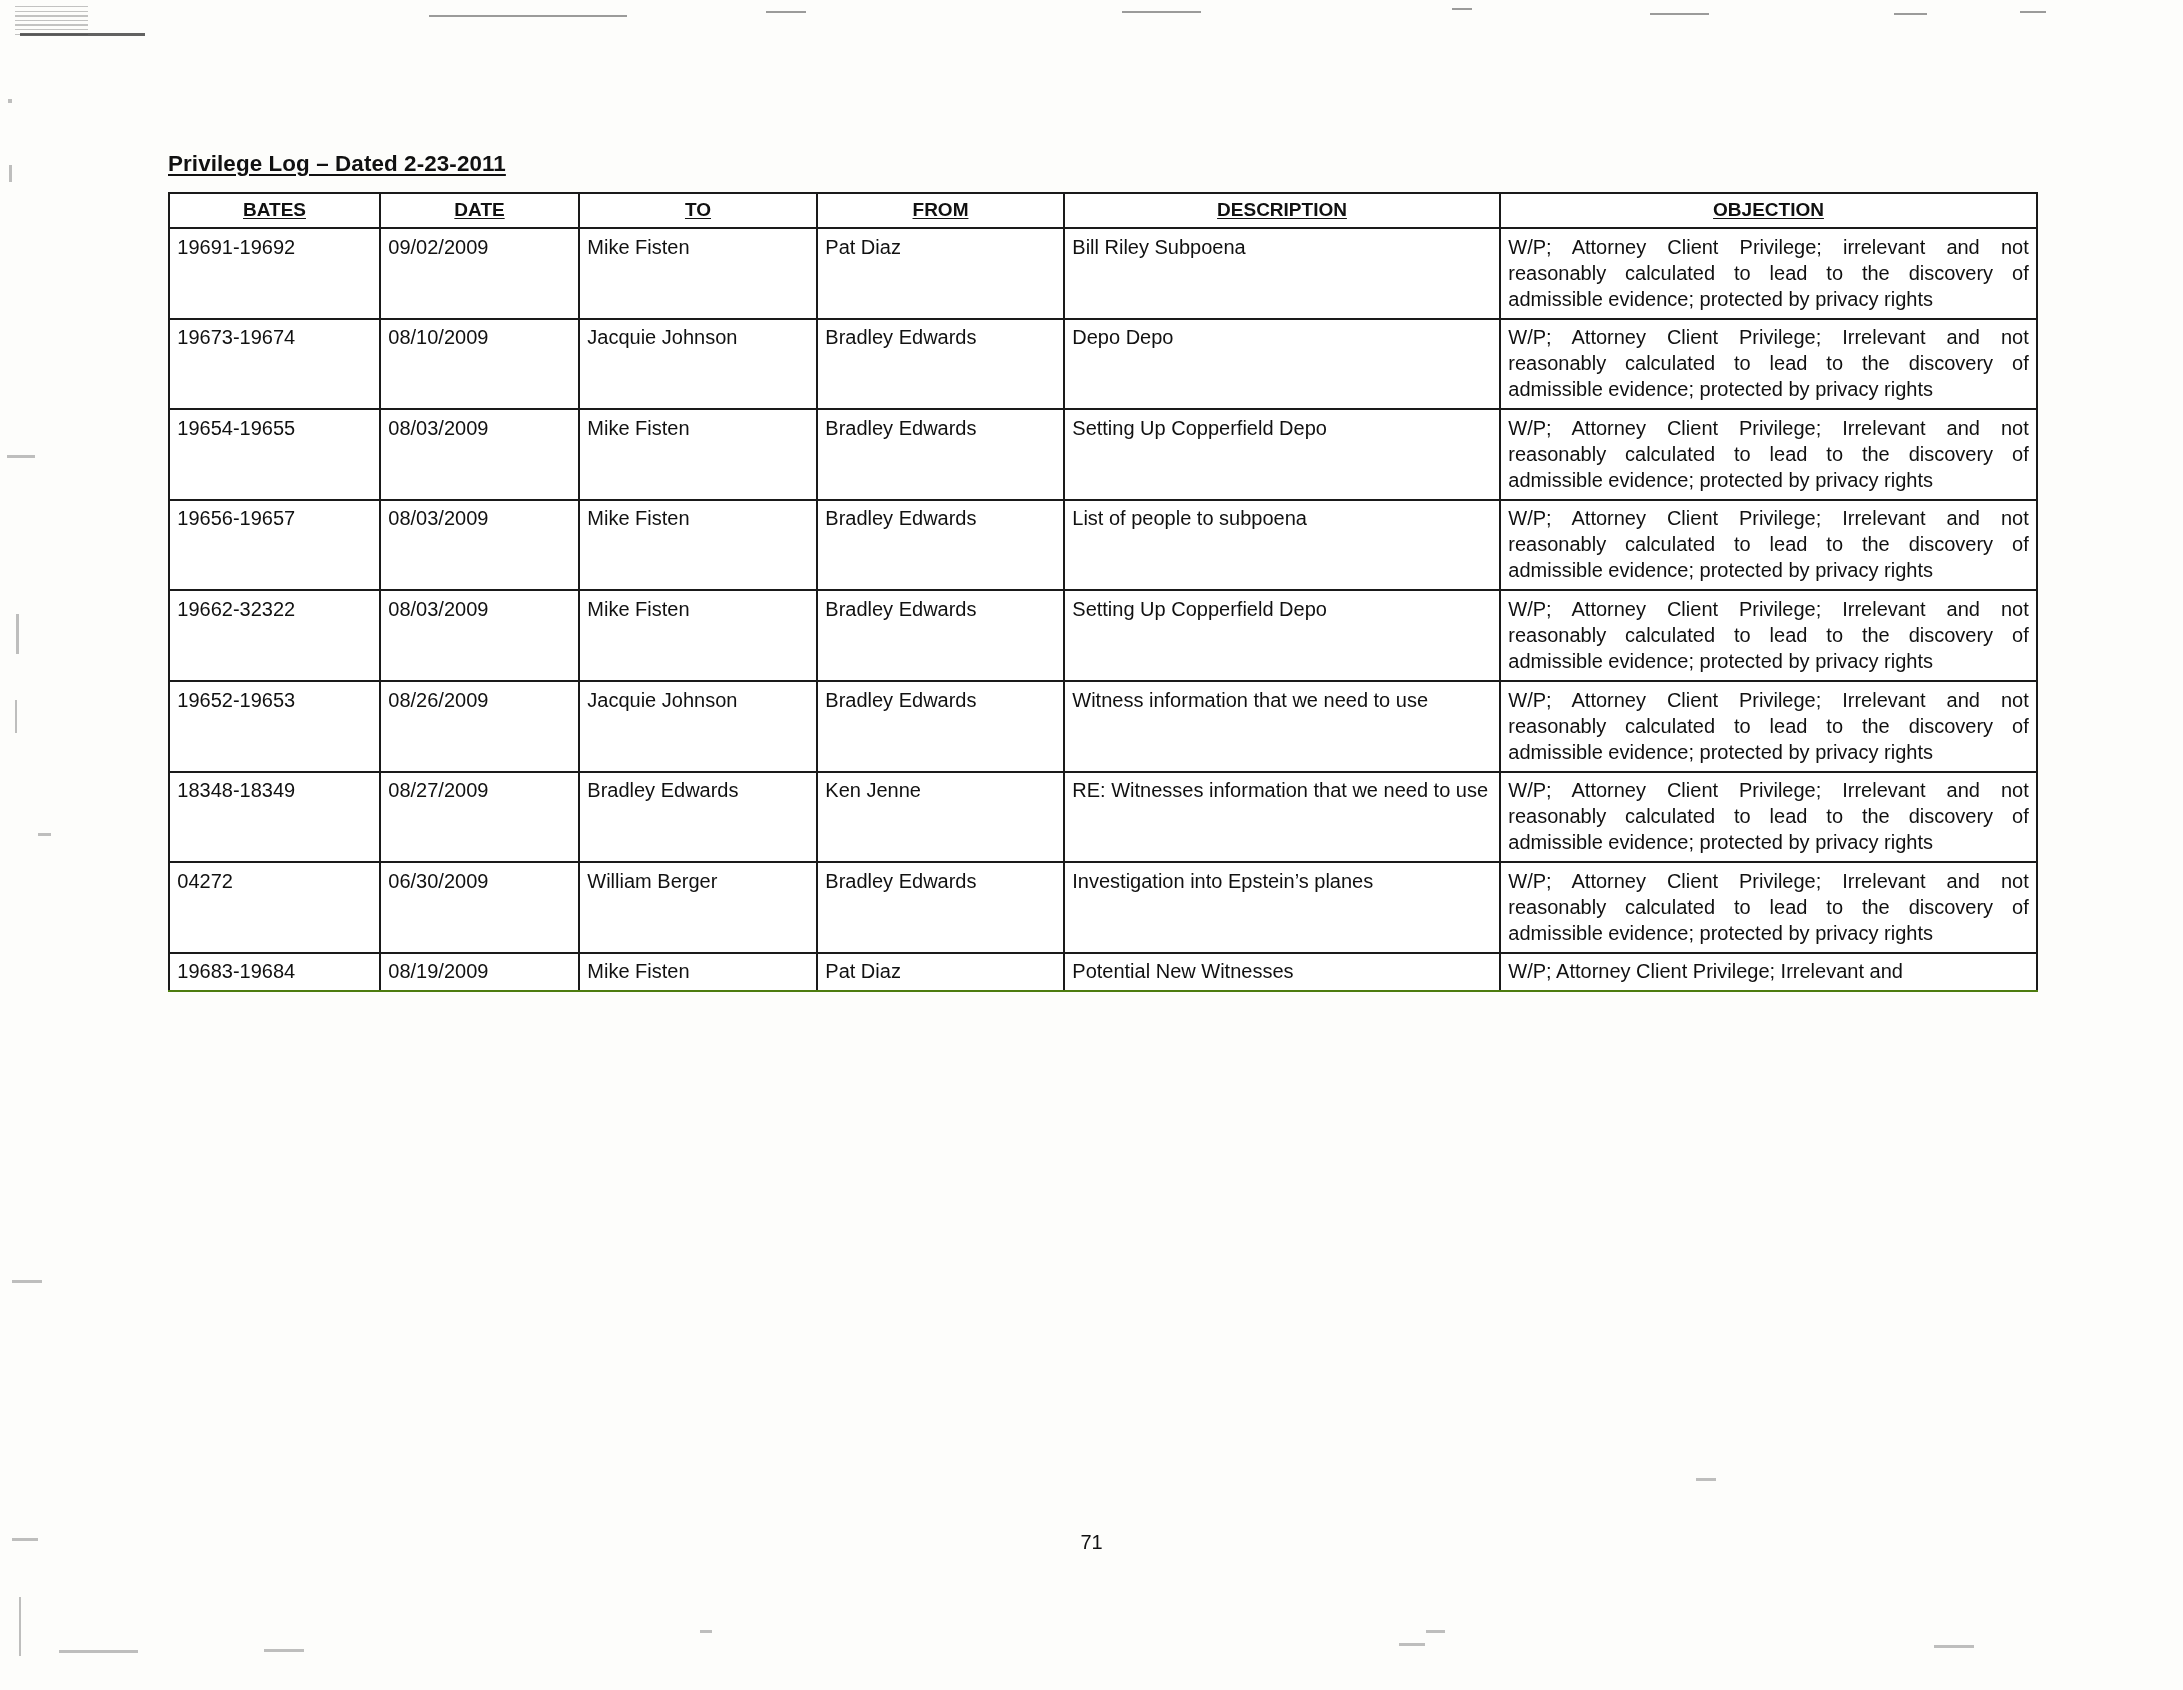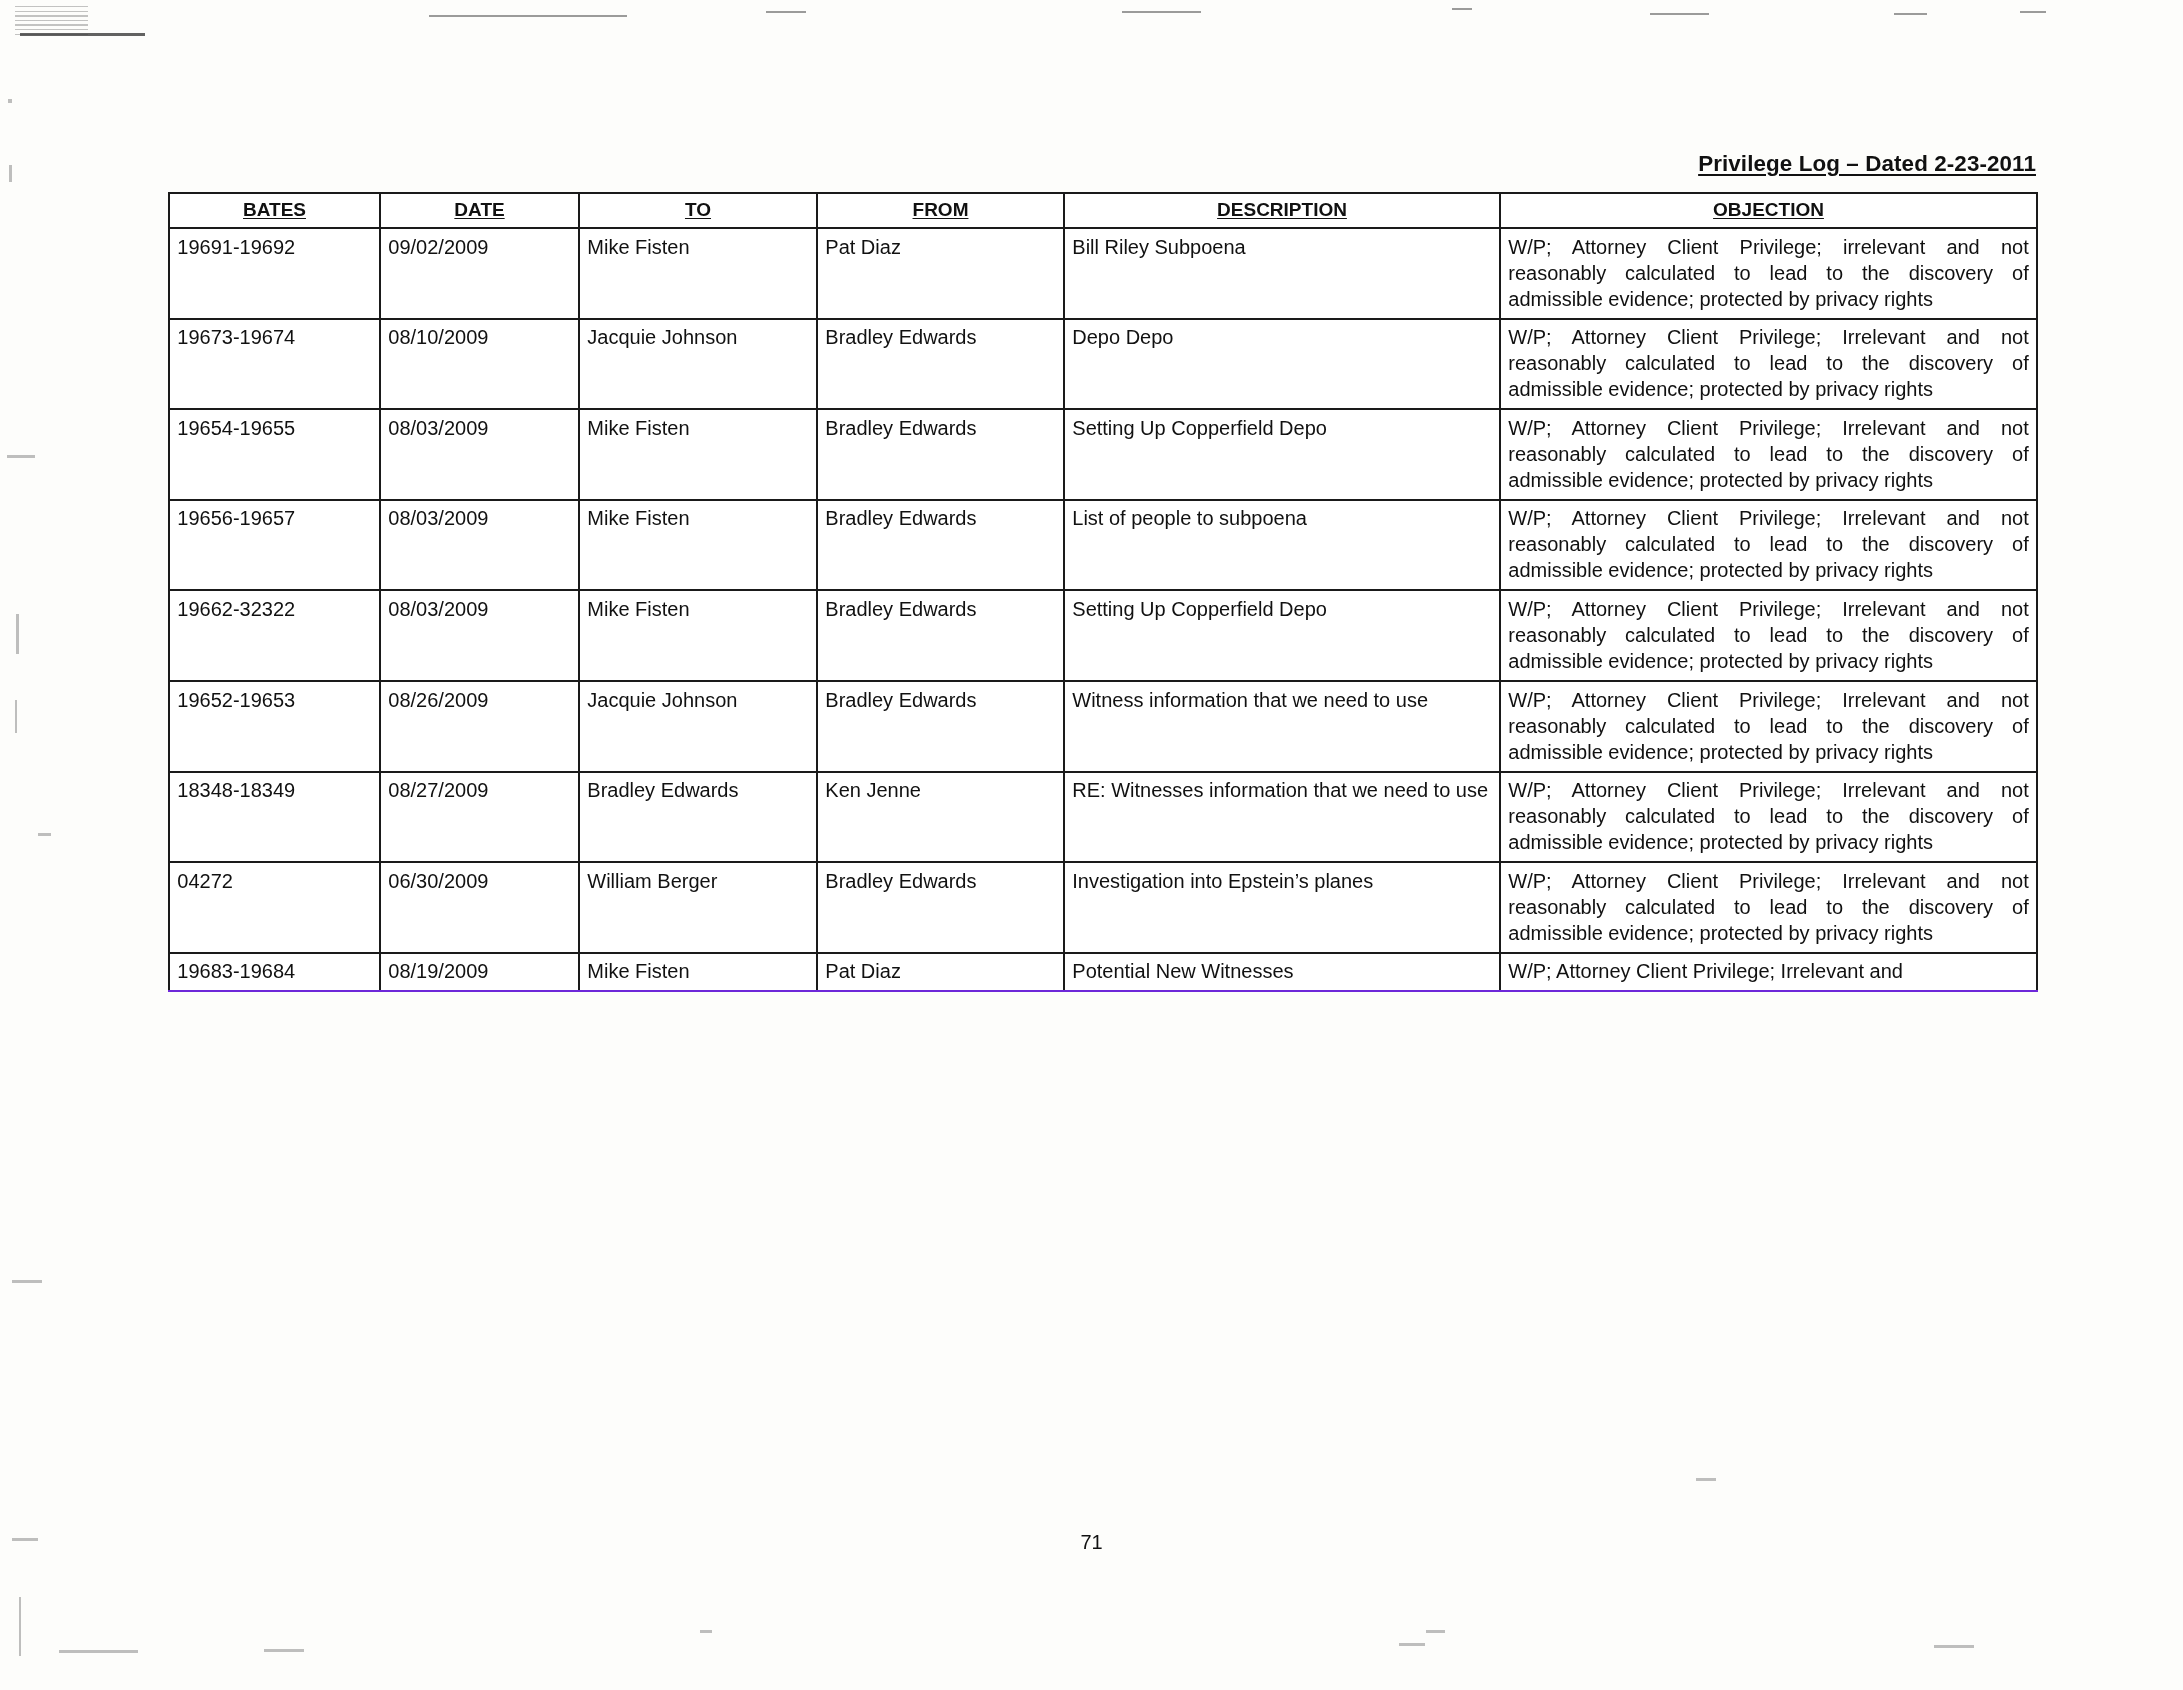--- a/index.html
+++ b/index.html
@@ -28,21 +28,21 @@
     background: #8a8a8a;
     opacity: .55;
   }
   .doc {
     position: absolute;
     left: 168px;
     top: 148px;
     width: 1868px;
   }
   .title-block {
-    text-align: right;
+    text-align: left;
     margin-bottom: 12px;
   }
   .title-line {
     font-size: 22.4px;
     font-weight: bold;
     letter-spacing: 0.1px;
     line-height: 1.42;
     display: inline-block;
     text-decoration: underline;
     text-underline-offset: 2.6px;
@@ -76,21 +76,21 @@
 
   td.desc-just, td.obj {
     text-align: justify;
     text-justify: inter-word;
   }
   td.obj {
     line-height: 1.28;
     margin-left: 12px;
   }
   tr.last-row td {
-    border-bottom: 2px solid #6d28d9;
+    border-bottom: 2px solid #4d7c0f;
   }
   .page-number {
     position: absolute;
     left: 0;
     width: 2183px;
     top: 1531px;
     text-align: center;
     font-size: 20px;
   }
   .corner-noise {

